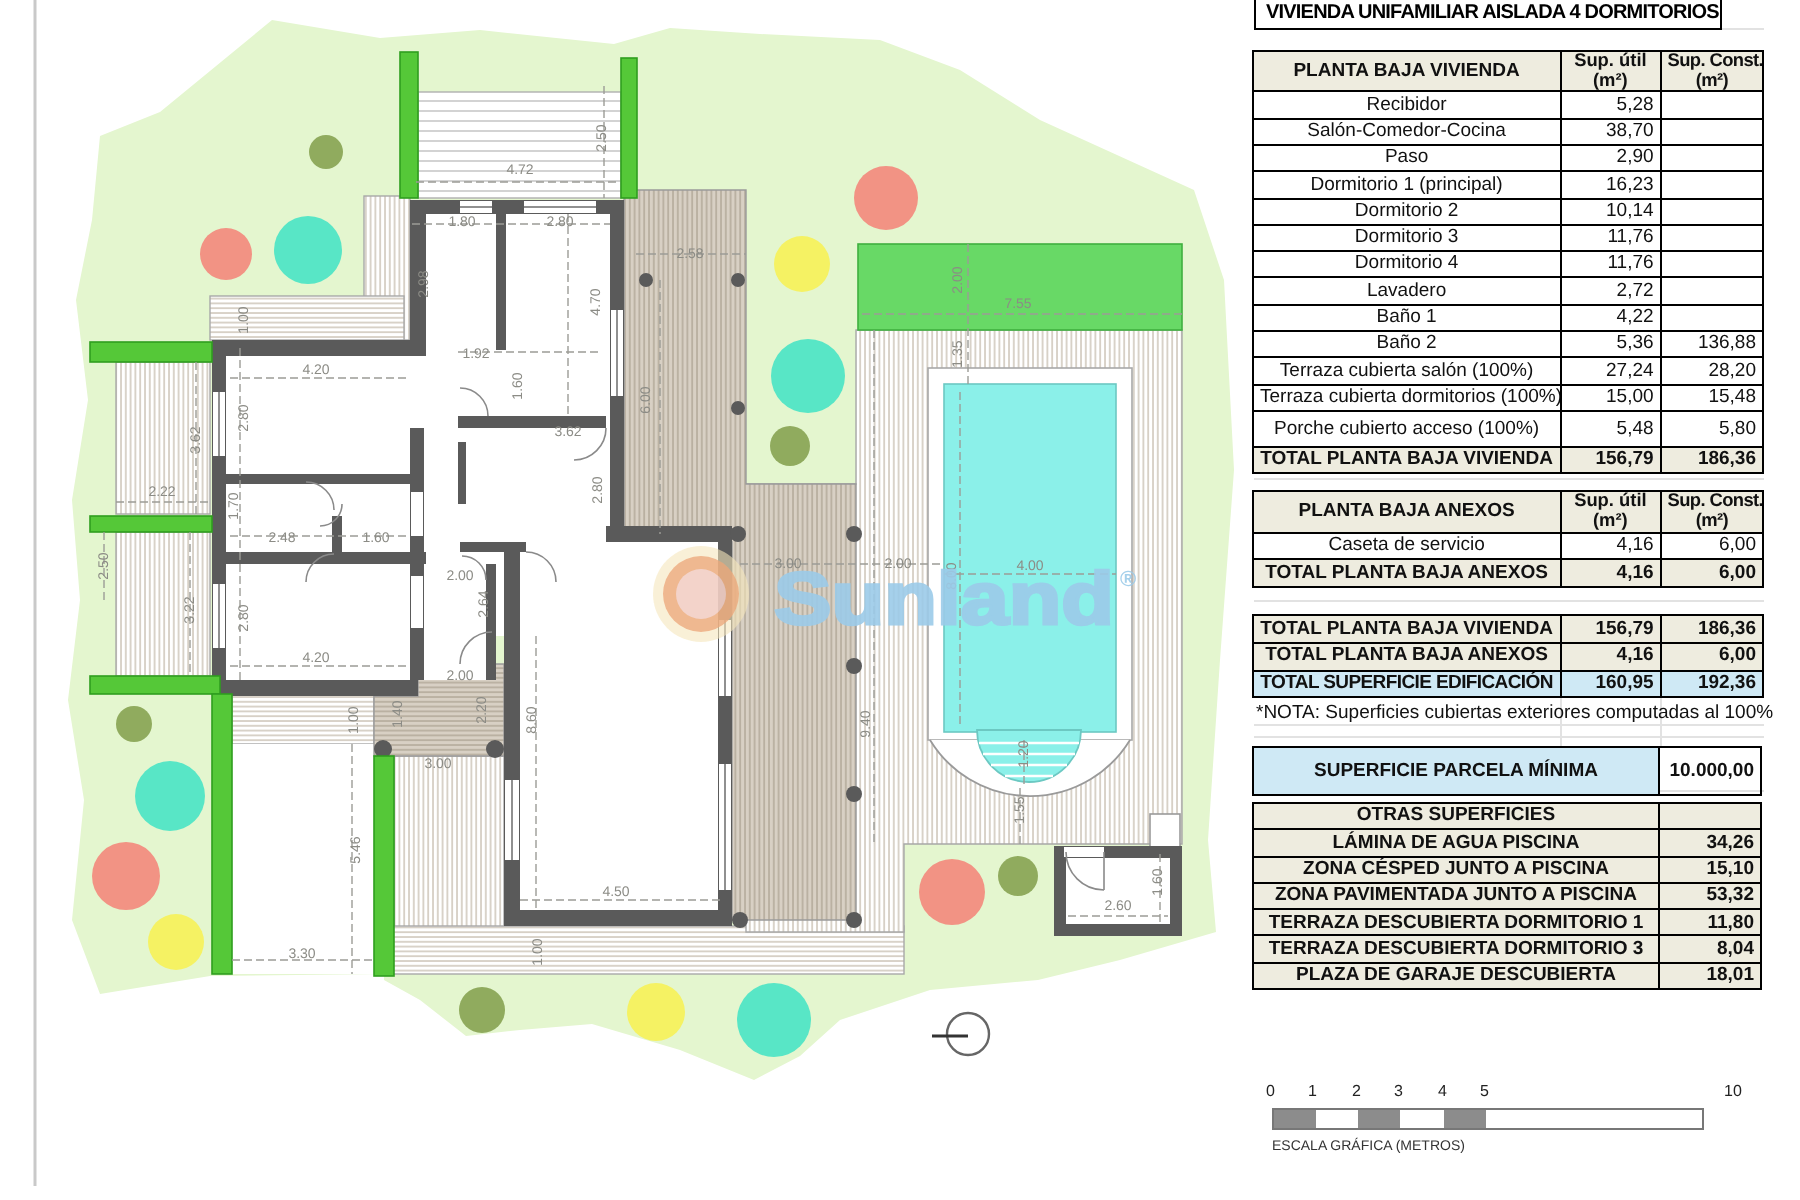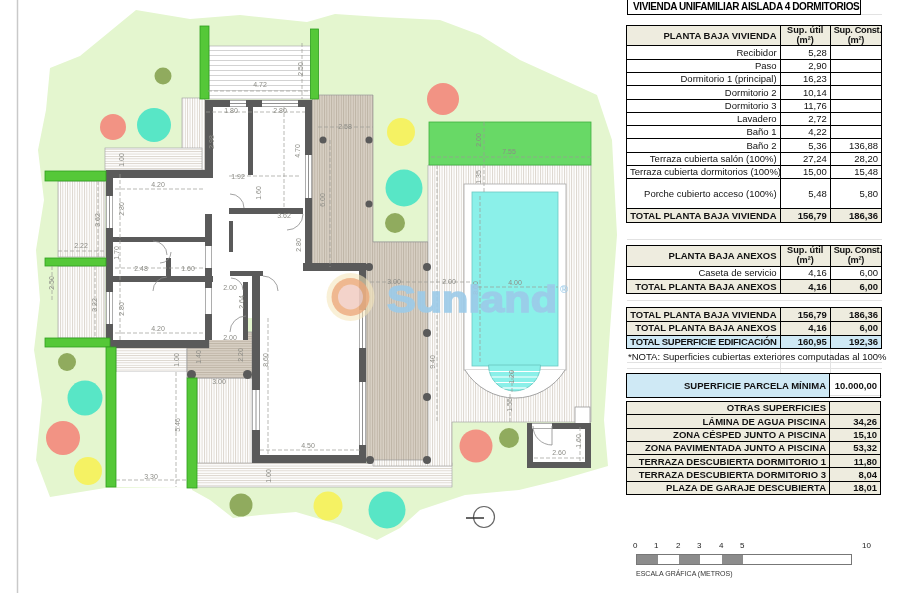--- a/index.html
+++ b/index.html
@@ -1,20 +1,20 @@
 <!DOCTYPE html>
 <html><head>
 <meta charset="utf-8">
 <style>
 html,body{margin:0;padding:0;}
 body{width:900px;height:600px;background:#fff;font-family:"Liberation Sans",sans-serif;overflow:hidden;position:relative;}
 #plan{position:absolute;left:0;top:0;}
 .tbl{position:absolute;border-collapse:collapse;table-layout:fixed;font-family:"Liberation Sans",sans-serif;}
 .tbl td{border:1px solid #000;overflow:hidden;white-space:nowrap;font-size:9.5px;color:#111;padding:0 3px;line-height:1;}
-.lbl{text-align:right;}
+.lbl{text-align:center;}
 .val{text-align:right;}
 .hdr{background:#eeecdf;font-weight:bold;}
 .blue{background:#cfe9f5;font-weight:bold;}
 .gl{position:absolute;background:#e2e2e2;}
 </style>
 </head>
 <body>
 
 <svg id="plan" width="900" height="600" viewBox="0 0 900 600">
 <defs>
@@ -348,36 +348,46 @@
           <td class="hdr lbl">PLANTA BAJA VIVIENDA</td>
           <td class="hdr" style="text-align:center;line-height:1.05;font-size:9.2px;">Sup. útil<br>(m²)</td>
           <td class="hdr" style="text-align:center;line-height:1.05;font-size:9.2px;letter-spacing:-0.3px;">Sup. Const.<br>(m²)</td>
         </tr>
 <tr style="height:13.3px">
           <td class="lbl">Recibidor</td>
           <td class="val">5,28</td>
           <td class="e"></td>
         </tr>
 <tr style="height:13.3px">
+          <td class="lbl">Salón-Comedor-Cocina</td>
+          <td class="val">38,70</td>
+          <td class="e"></td>
+        </tr>
+<tr style="height:13.3px">
           <td class="lbl">Paso</td>
           <td class="val">2,90</td>
           <td class="e"></td>
         </tr>
 <tr style="height:13.3px">
           <td class="lbl">Dormitorio 1 (principal)</td>
           <td class="val">16,23</td>
           <td class="e"></td>
         </tr>
 <tr style="height:13.3px">
           <td class="lbl">Dormitorio 2</td>
           <td class="val">10,14</td>
           <td class="e"></td>
         </tr>
 <tr style="height:13.3px">
           <td class="lbl">Dormitorio 3</td>
+          <td class="val">11,76</td>
+          <td class="e"></td>
+        </tr>
+<tr style="height:13.3px">
+          <td class="lbl">Dormitorio 4</td>
           <td class="val">11,76</td>
           <td class="e"></td>
         </tr>
 <tr style="height:13.3px">
           <td class="lbl">Lavadero</td>
           <td class="val">2,72</td>
           <td class="e"></td>
         </tr>
 <tr style="height:13.3px">
           <td class="lbl">Baño 1</td>
@@ -392,21 +402,21 @@
 <tr style="height:13.3px">
           <td class="lbl">Terraza cubierta salón (100%)</td>
           <td class="val">27,24</td>
           <td class="val">28,20</td>
         </tr>
 <tr style="height:13.3px">
           <td class="lbl">Terraza cubierta dormitorios (100%)</td>
           <td class="val">15,00</td>
           <td class="val">15,48</td>
         </tr>
-<tr style="height:30px">
+<tr style="height:18px">
           <td class="lbl">Porche cubierto acceso (100%)</td>
           <td class="val">5,48</td>
           <td class="val">5,80</td>
         </tr>
 <tr style="height:13.3px">
           <td class="hdr lbl">TOTAL PLANTA BAJA VIVIENDA</td>
           <td class="hdr val">156,79</td>
           <td class="hdr val">186,36</td>
         </tr>
 </tbody>

